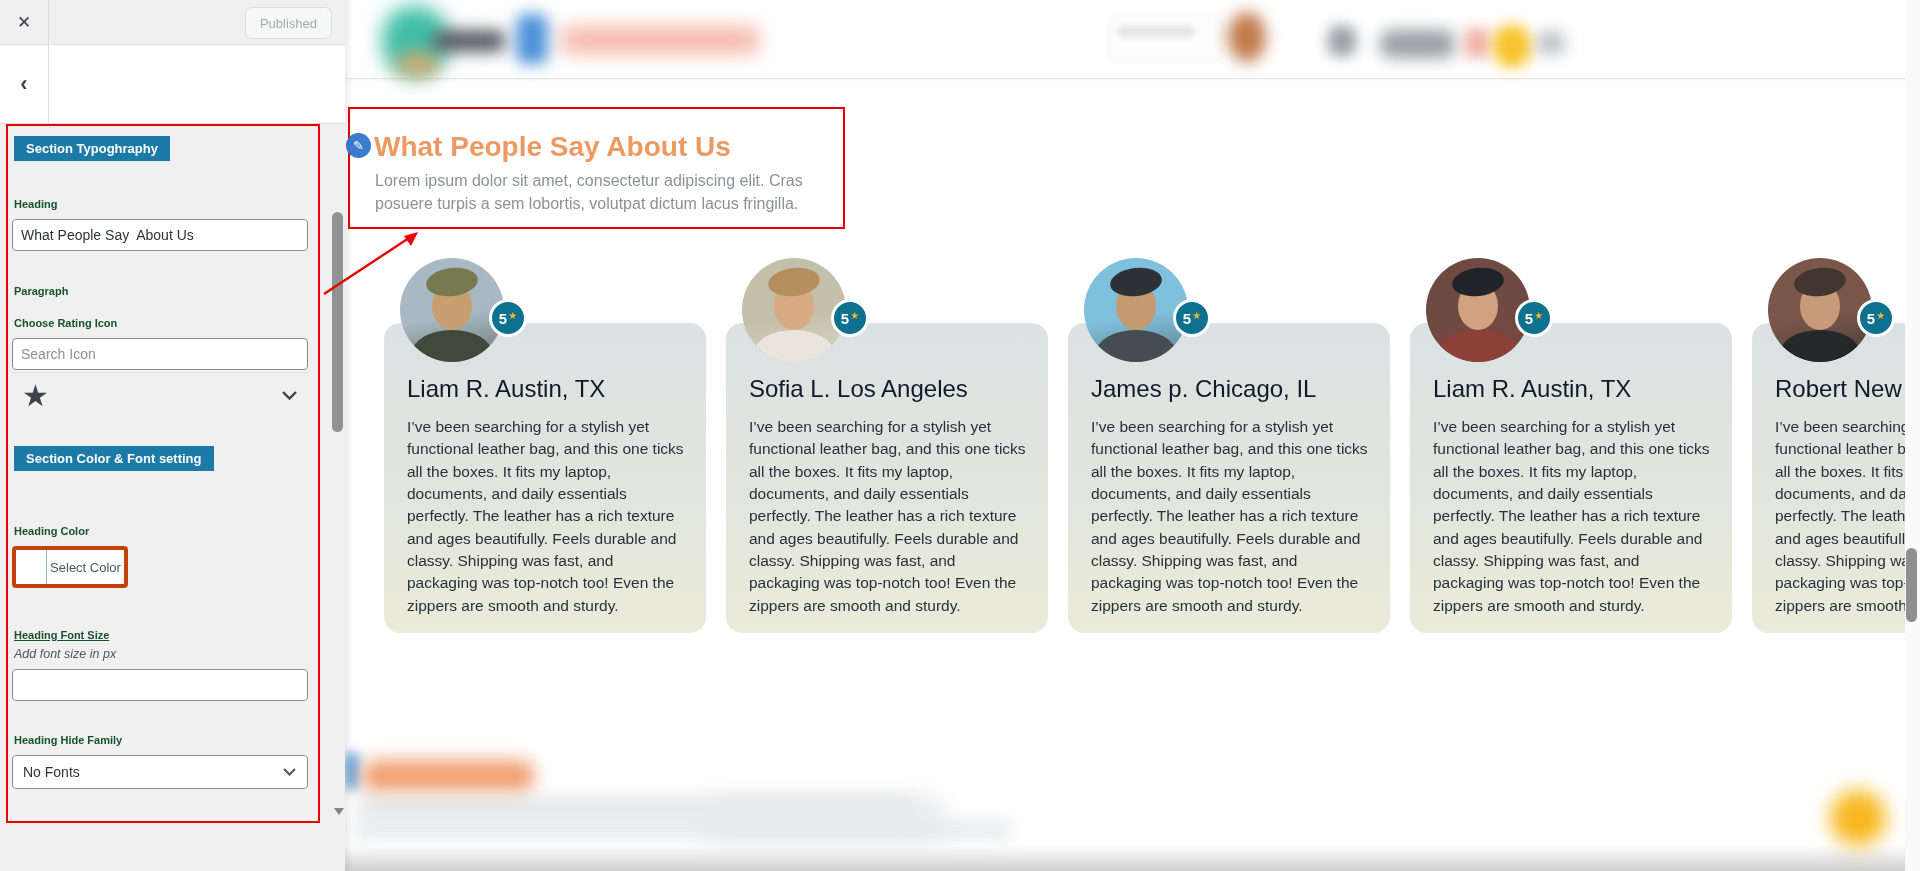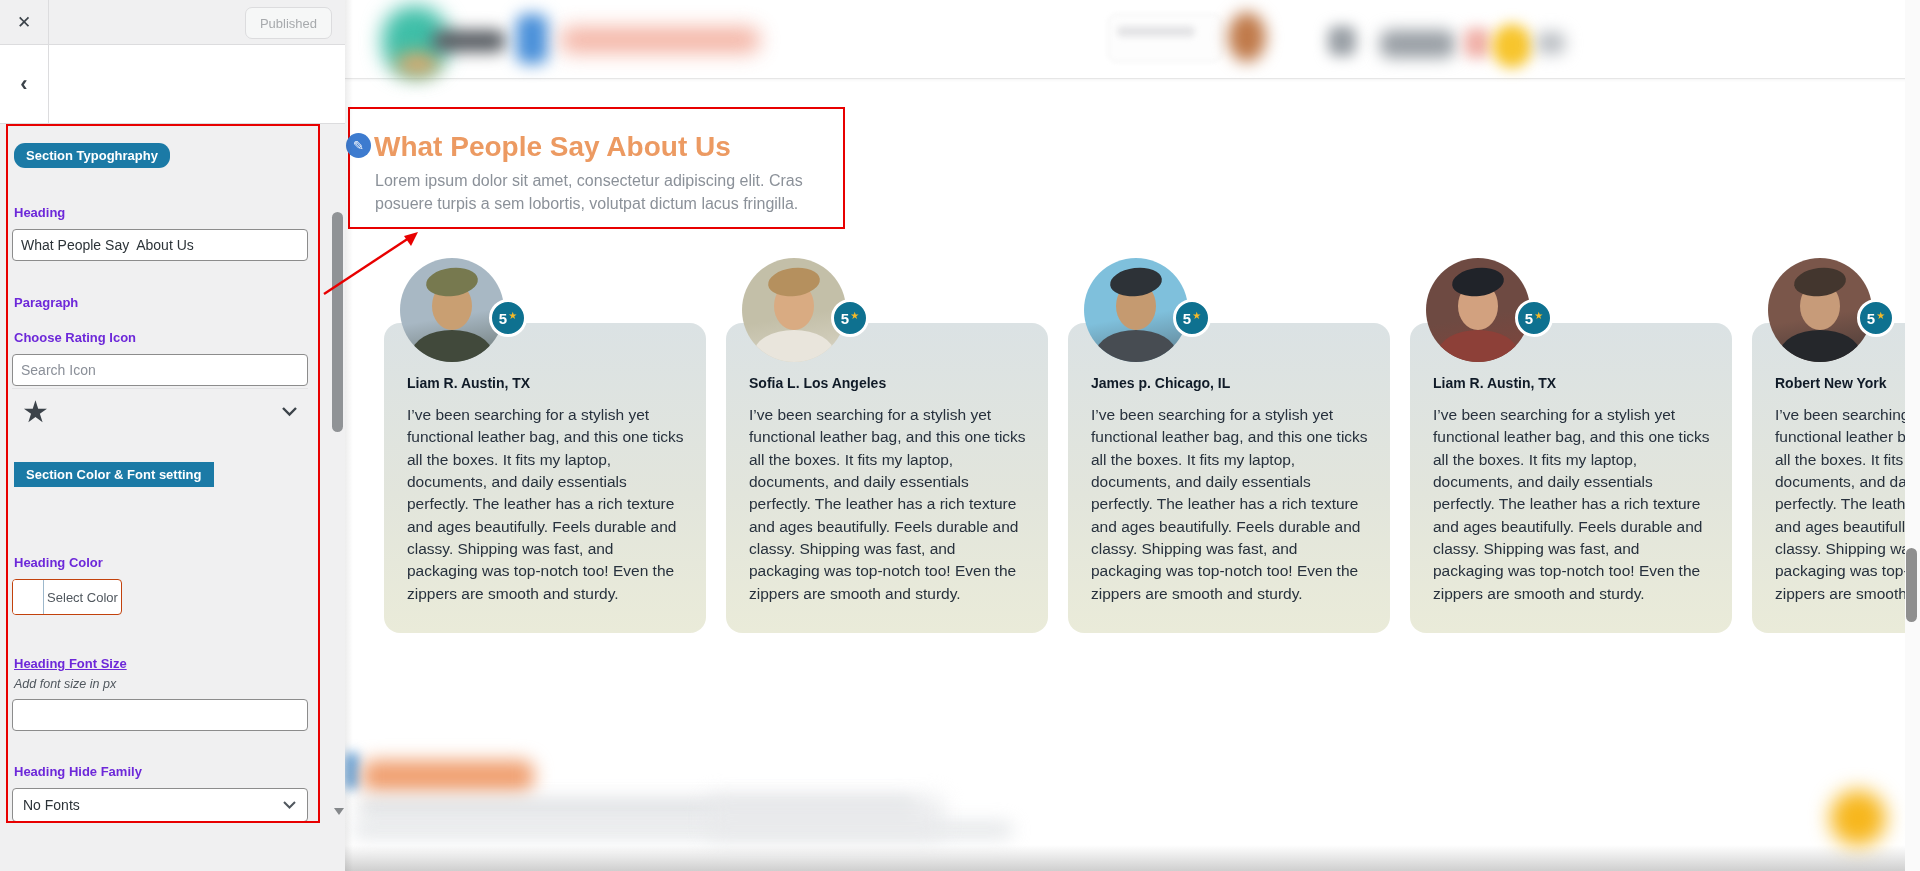--- a/index.html
+++ b/index.html
@@ -14,29 +14,29 @@
                border:1px solid #dcdcde;border-radius:7px;color:#a7aaad;font-size:13px;display:flex;align-items:center;}
   .panel-header{position:relative;height:78px;background:#fff;border-bottom:1px solid #dcdcde;display:flex;}
   .back-btn{width:48px;border-right:1px solid #dcdcde;display:flex;align-items:center;justify-content:center;
             font-size:22px;color:#3c434a;font-weight:bold;cursor:pointer;}
   .ph-text{padding:13px 0 0 15px;}
   .crumb{font-size:12px;color:#50575e;margin-bottom:5px;}
   .panel-title{font-size:20px;color:#50575e;font-weight:400;}
   .controls{position:relative;padding:12px 12px 0 12px;}
   .sb-red-outline{position:absolute;left:6px;top:124px;width:310px;height:695px;border:2px solid #e80000;pointer-events:none;z-index:30;}
   .badge{display:inline-block;background:#1b7aa6;color:#fff;font-size:13px;font-weight:bold;padding:5px 12px;margin-left:2px;}
-  .badge.b1{margin-top:7px;border-radius:11px;}
-  .field-label{font-size:13px;font-weight:bold;color:#6d28d9;margin:0 0 9px 2px;}
+  .badge.b1{margin-top:0;}
+  .field-label{font-size:11px;font-weight:bold;color:#14532d;margin:0 0 9px 2px;}
   .txt-input{width:296px;height:32px;box-sizing:border-box;border:1px solid #8c8c8c;border-radius:4px;background:#fff;
              padding:0 8px;font-size:14px;color:#2c3338;font-family:inherit;}
   .txt-input::placeholder{color:#8a8f98;}
   .icon-picker{width:296px;height:46px;background:#f0f0f1;border-top:1px solid #e3e3e5;display:flex;align-items:center;
                justify-content:space-between;padding:0 10px;box-sizing:border-box;margin-top:2px;cursor:pointer;}
   .picker-star{font-size:30px;color:#3c434a;line-height:1;}
-  .color-control{width:108px;height:34px;border:1px solid #c2410c;border-radius:4px;background:#fff;display:flex;align-items:center;cursor:pointer;}
+  .color-control{width:108px;height:34px;border:4px solid #c2410c;border-radius:4px;background:#fff;display:flex;align-items:center;cursor:pointer;}
   .color-swatch{width:30px;height:100%;border-right:1px solid #9db8cc;border-radius:3px 0 0 3px;background:#fff;}
   .color-label{flex:1;text-align:center;font-size:13px;color:#50575e;}
   .hint{font-size:12.5px;font-style:italic;color:#50575e;margin:-3px 0 8px 2px;}
   .select-ctl{width:296px;height:34px;box-sizing:border-box;border:1px solid #8c8c8c;border-radius:4px;background:#fff;
               display:flex;align-items:center;justify-content:space-between;padding:0 10px;font-size:14px;color:#2c3338;cursor:pointer;}
   .sb-scrollthumb{position:absolute;left:332px;top:212px;width:11px;height:220px;background:#909396;border-radius:6px;z-index:25;}
   .sb-scrollarrow{position:absolute;left:334px;top:808px;width:0;height:0;border-left:5px solid transparent;
                   border-right:5px solid transparent;border-top:7px solid #85888b;z-index:25;}
   .bottombar{position:absolute;left:0;bottom:0;width:345px;height:46px;background:#f0f0f1;border-top:1px solid #dcdcde;
              display:flex;align-items:center;justify-content:space-between;padding:0 0 0 14px;box-sizing:border-box;z-index:40;}
@@ -67,21 +67,21 @@
   .cards{position:absolute;left:39px;top:258px;display:flex;gap:20px;}
   .t-card{position:relative;width:322px;height:377px;flex:none;}
   .card-bg{position:absolute;left:0;top:65px;width:322px;height:310px;border-radius:16px;
            background:linear-gradient(180deg,#dbe2e4 0%,#e2e5dc 55%,#eaebd9 100%);
            box-sizing:border-box;padding:52px 20px 0 23px;}
   .avatar{position:absolute;left:16px;top:0;width:104px;height:104px;border-radius:50%;overflow:hidden;z-index:2;}
   .rate-badge{position:absolute;left:105px;top:41px;width:32px;height:32px;border-radius:50%;background:#0e7190;
               border:3px solid #fff;display:flex;align-items:center;justify-content:center;z-index:3;}
   .rate-num{color:#fff;font-size:15px;font-weight:bold;}
   .rate-star{color:#f4b929;font-size:10px;margin-left:1px;transform:translateY(-3px);}
-  .t-name{font-size:14px;font-weight:bold;color:#101b28;}
+  .t-name{font-size:24px;font-weight:normal;color:#101b28;}
   .t-review{margin-top:13px;font-size:15.5px;line-height:1.44;color:#27313d;}
   
   .bottom-fade{position:absolute;left:0;bottom:0;width:100%;height:26px;
                background:linear-gradient(180deg,rgba(198,198,198,0) 0%,#c6c6c6 100%);opacity:.85;}
   .chat-bubble{position:absolute;left:1485px;top:790px;width:56px;height:56px;border-radius:50%;background:#f7b71d;filter:blur(10px);}
   
   .pg-track{position:absolute;right:0;top:0;width:15px;height:871px;background:#fafafa;z-index:15;}
   .pg-thumb{position:absolute;left:1906px;top:548px;width:11px;height:74px;background:#8f8f8f;border-radius:6px;z-index:16;}
   
   .anno-arrow{position:absolute;left:316px;top:224px;z-index:35;pointer-events:none;}
@@ -114,21 +114,21 @@
     <input class="txt-input" type="text" placeholder="Search Icon" style="">
     <div class="icon-picker">
       <span class="picker-star">★</span>
       <svg width="17" height="11">
           <polyline points="2,2 8.5,8.5 15,2" fill="none" stroke="#3c434a" stroke-width="2.4"></polyline>
         </svg>
     </div>
 
     <div style="margin-top:28px;"><span class="badge">Section Color &amp; Font setting</span></div>
 
-    <div style="margin-top:68px;" class="field-label">Heading Color</div>
+    <div style="margin-top:54px;" class="field-label">Heading Color</div>
     <div class="color-control">
       <div class="color-swatch"></div>
       <div class="color-label">Select Color</div>
     </div>
 
     <div style="margin-top:41px;text-decoration:underline;" class="field-label">Heading Font Size</div>
     <div class="hint">Add font size in px</div>
     <input class="txt-input" type="text" value="" style="">
 
     <div style="margin-top:33px;" class="field-label">Heading Hide Family</div>

